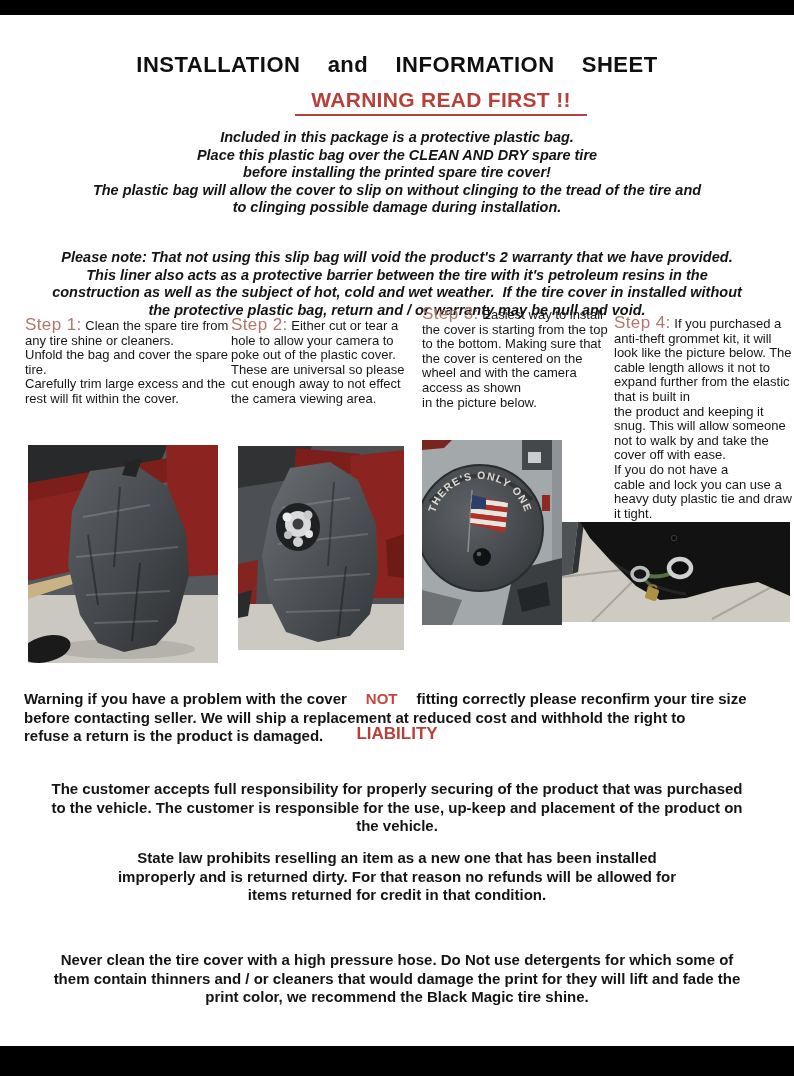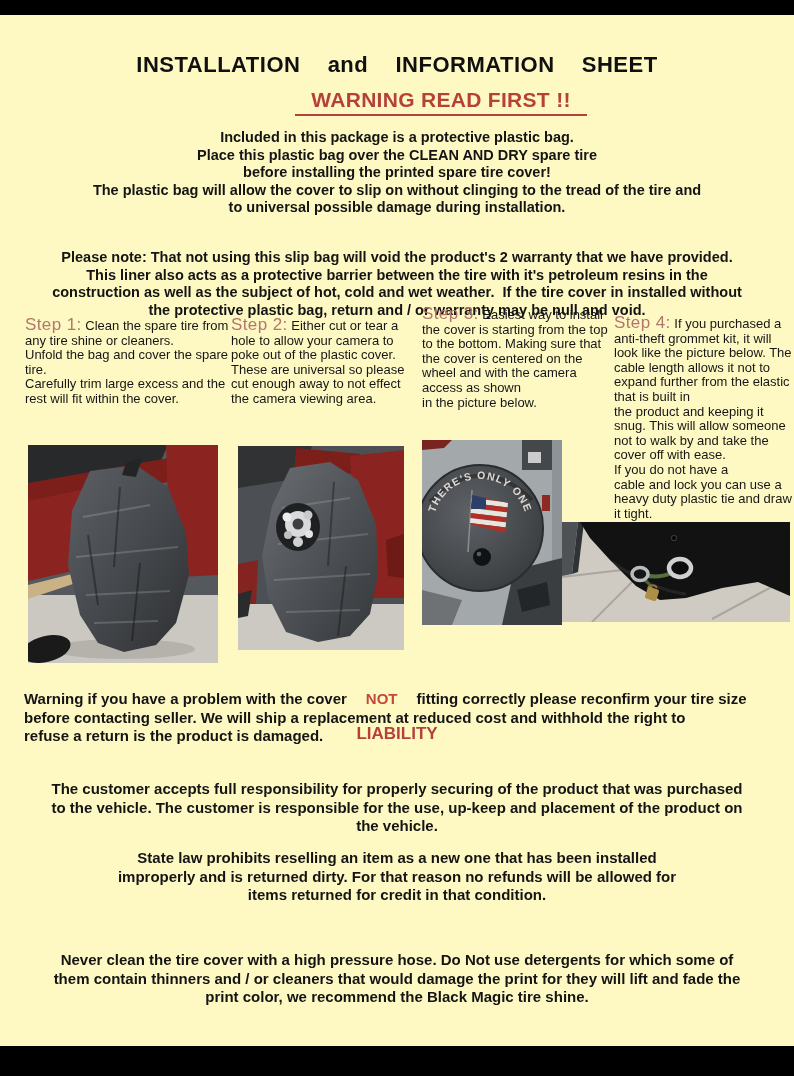--- a/index.html
+++ b/index.html
@@ -1,35 +1,35 @@
 <!DOCTYPE html>
 <html><head>
 <meta charset="utf-8">
 <style>
   html,body{margin:0;padding:0;background:#000;}
   .sheet{
     position:relative;width:794px;height:1076px;margin:0 auto;
-    background:#fef9c3;overflow:hidden;
+    background:#ffffff;overflow:hidden;
     font-family:"Liberation Sans","DejaVu Sans",sans-serif;color:#141414;
   }
   .abs{position:absolute;}
   .bar{left:0;width:794px;background:#000;}
   .bar-top{top:0;height:15px;}
   .bar-bottom{top:1046px;height:30px;}
 
   .doc-title{
     top:52px;left:0;width:794px;text-align:center;
     font-size:22px;font-weight:bold;letter-spacing:.5px;word-spacing:7px;white-space:pre;color:#101010;
   }
   .warn-wrap{top:88px;left:0;width:794px;text-align:center;padding-left:44px;}
   .warn-heading{
     display:inline-block;font-size:21px;font-weight:bold;color:#b5413a;
     border-bottom:2px solid #b5413a;padding:0 16px 2px 16px;white-space:pre;letter-spacing:.3px;
   }
-  .centerblock{left:27px;width:740px;text-align:center;font-weight:bold;}
+  .centerblock{left:27px;width:740px;text-align:center;font-weight:bold;font-style:italic;}
   .intro{top:129px;font-size:14.5px;line-height:17.5px;}
   .note{top:217px;font-size:14.5px;line-height:17.5px;margin-top:32px;}
   .line{white-space:pre;}
 
   .step{font-size:13px;line-height:14.6px;color:#161616;}
   .step-label{font-size:17px;color:#b1776d;letter-spacing:.4px;font-weight:normal;}
   .step-body{white-space:pre-line;}
   .step1{left:25px;top:318px;width:204px;}
   .step2{left:231px;top:318px;width:188px;}
   .step3{left:422px;top:307px;width:190px;}
@@ -67,21 +67,21 @@
 
   <div class="abs warn-wrap">
     <span class="warn-heading">WARNING READ FIRST !!</span>
   </div>
 
   <div class="abs centerblock intro">
     <div class="line">Included in this package is a protective plastic bag.</div>
     <div class="line">Place this plastic bag over the CLEAN AND DRY spare tire</div>
     <div class="line">before installing the printed spare tire cover!</div>
     <div class="line">The plastic bag will allow the cover to slip on without clinging to the tread of the tire and</div>
-    <div class="line">to universal possible damage during installation.</div>
+    <div class="line">to clinging possible damage during installation.</div>
   </div>
 
   <div class="abs centerblock note">
     <div class="line">Please note: That not using this slip bag will void the product's 2 warranty that we have provided.</div>
     <div class="line">This liner also acts as a protective barrier between the tire with it's petroleum resins in the</div>
     <div class="line">construction as well as the subject of hot, cold and wet weather.  If the tire cover in installed without</div>
     <div class="line">the protective plastic bag, return and / or warranty may be null and void.</div>
   </div>
 
   <div class="abs step step1">

